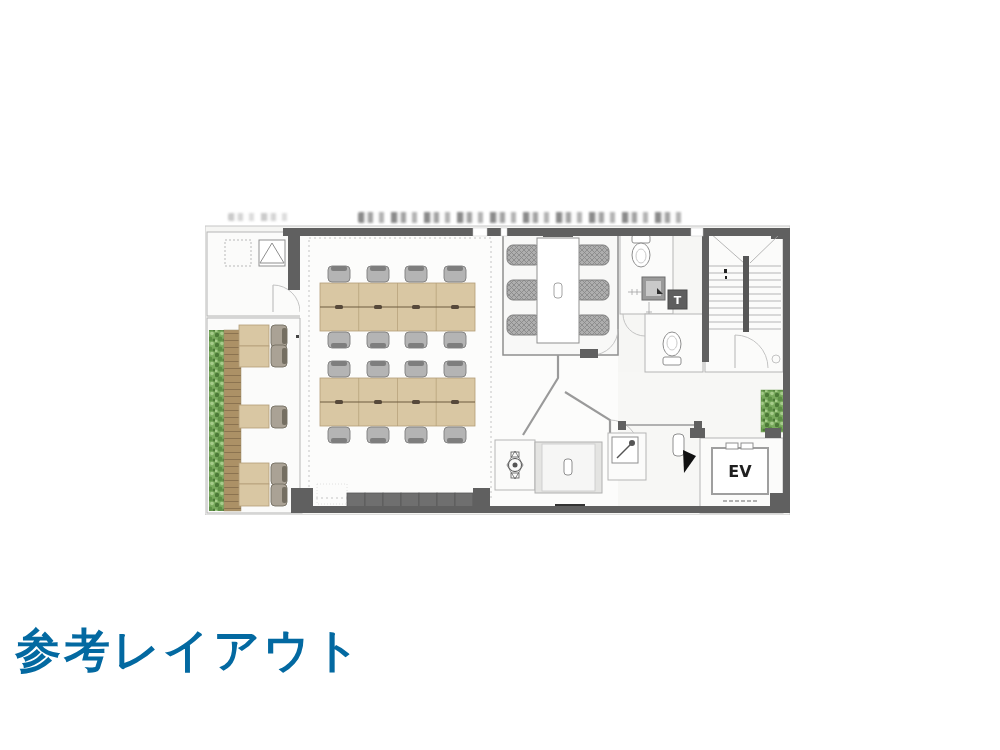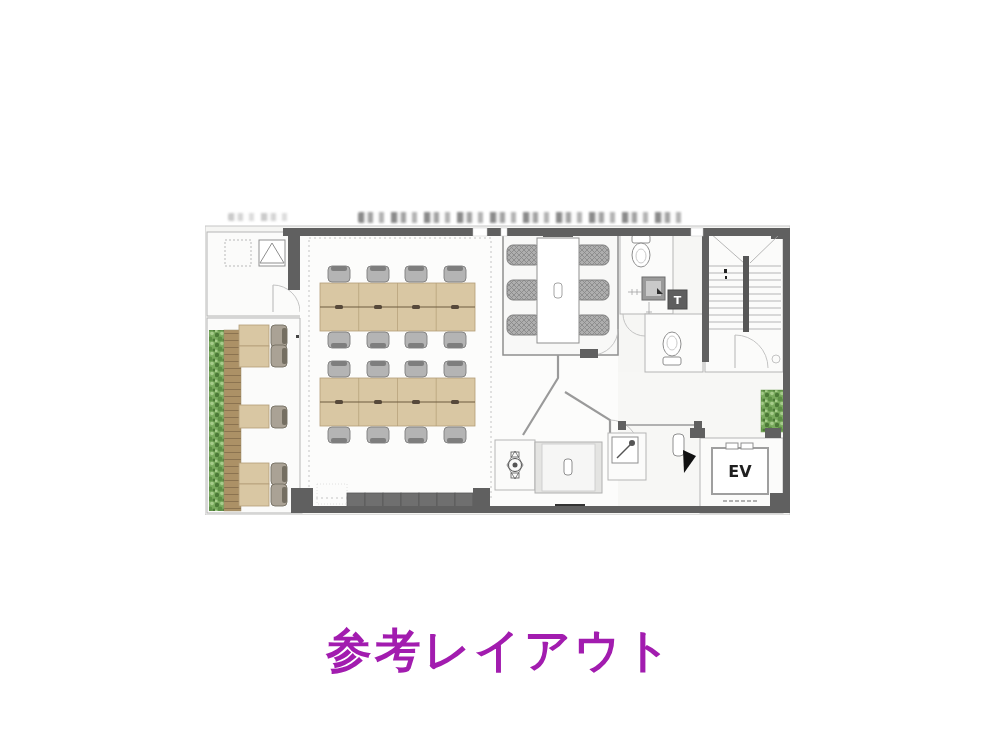--- a/index.html
+++ b/index.html
@@ -7,22 +7,22 @@
           font-family:"DejaVu Sans","Liberation Sans",sans-serif;}
   .plan-wrap{position:absolute;left:205px;top:222px;width:585px;height:293px;}
   .blur-strip{position:absolute;top:212px;height:11px;border-radius:2px;
     background:repeating-linear-gradient(90deg,
       rgba(110,110,110,.8) 0 6px, rgba(190,190,190,.25) 6px 10px,
       rgba(125,125,125,.7) 10px 15px, rgba(235,235,235,.2) 15px 21px,
       rgba(140,140,140,.65) 21px 26px, rgba(255,255,255,.15) 26px 33px);
     filter:blur(1.3px);}
   .blur-a{left:358px;width:325px;}
   .blur-b{left:228px;width:66px;opacity:.45;top:213px;height:8px;}
-  .caption{position:absolute;left:0;right:0;top:620px;text-align:center;
-    font-size:46px;font-weight:bold;letter-spacing:3px;color:#a21caf;}
+  .caption{position:absolute;left:0;right:0;top:620px;text-align:left;
+    font-size:46px;font-weight:bold;letter-spacing:3px;color:#0369a1;padding-left:15px;}
   
   .wall{fill:var(--wall);}
   .desk{fill:var(--desk);stroke:var(--deskBorder);stroke-width:.8;}
   .deskDiv{stroke:var(--deskBorder);stroke-width:.7;}
   .deskMid{stroke:#6e5d40;stroke-width:1.2;}
   .grommet{fill:#57493a;}
   .chair{fill:var(--chair);stroke:var(--chairBorder);stroke-width:.9;}
   .chairBack{fill:var(--chairBorder);}
   .bchair{fill:#aaa295;stroke:#756f62;stroke-width:.9;}
   .bchairBack{fill:#756f62;}

